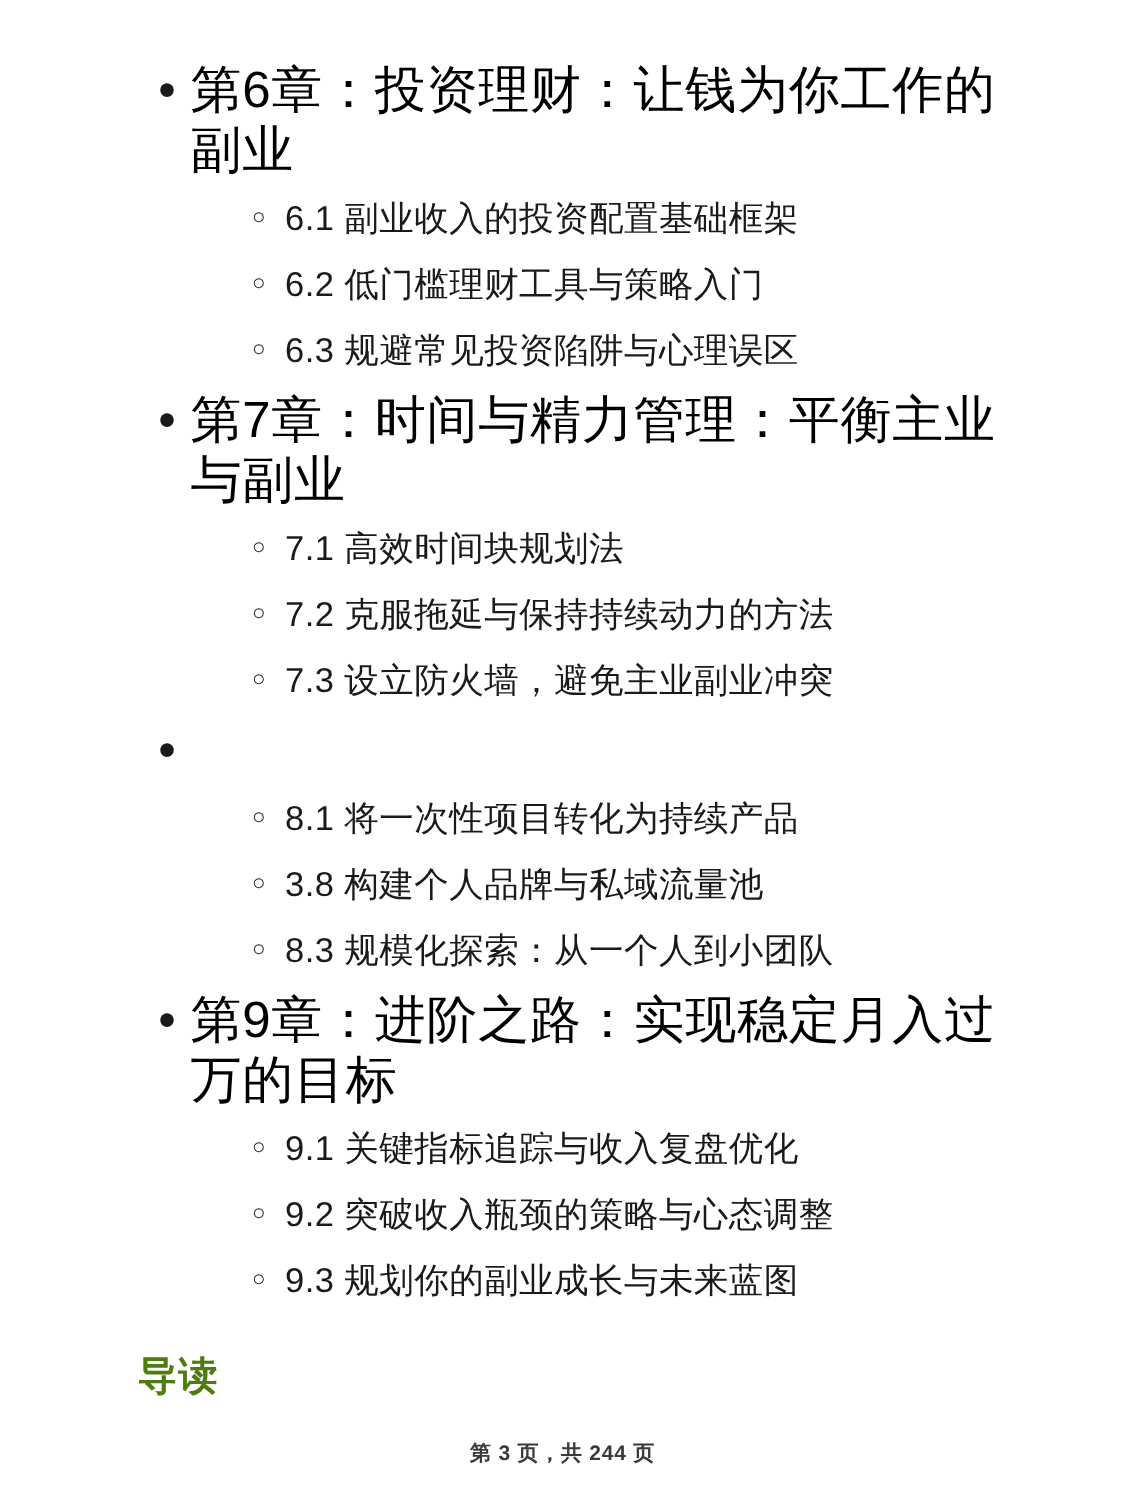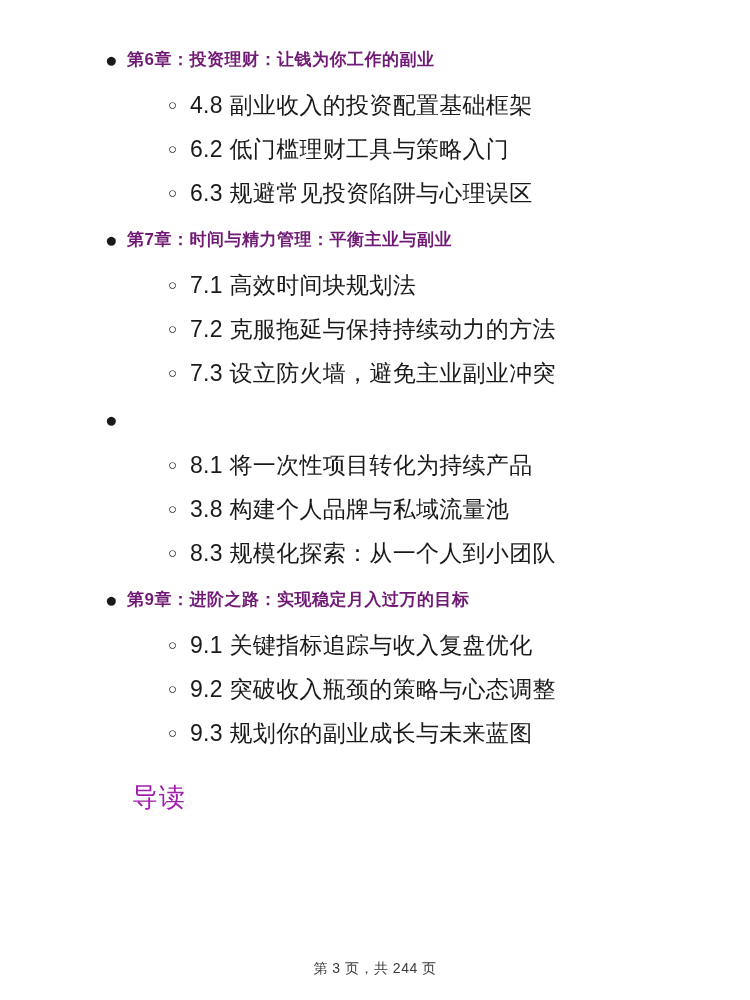--- a/index.html
+++ b/index.html
@@ -38,25 +38,25 @@
   .bullet-filled {
     flex: 0 0 auto;
     width: 22px;
     font-size: 21px;
     line-height: 40px;
     color: #1a1a1a;
     text-align: left;
     margin-left: 45px;
   }
   .chapter-title {
-    font-size: 17px;
+    font-size: 34px;
     line-height: 40px;
-    font-weight: 700;
+    font-weight: 400;
     letter-spacing: 0.5px;
-    color: #701a75;
+    color: #000000;
   }
   .sections {
     list-style: none;
     margin: 4px 0 0 0;
     padding: 0;
   }
   .section-line {
     display: flex;
     align-items: flex-start;
     margin-bottom: 2px;
@@ -69,54 +69,54 @@
     line-height: 42px;
     color: #1a1a1a;
   }
   .section-title {
     font-size: 23px;
     line-height: 42px;
     letter-spacing: 0.3px;
     color: #1a1a1a;
   }
   .heading-accent {
-    margin: 26px 0 0 72px;
+    margin: 26px 0 0 32px;
     font-size: 26px;
-    font-weight: 400;
-    color: #a21caf;
+    font-weight: 700;
+    color: #4d7c0f;
     letter-spacing: 1px;
   }
   .footer {
     position: absolute;
     left: 0;
     right: 0;
     bottom: 22px;
     text-align: center;
     font-size: 14px;
-    font-weight: 400;
+    font-weight: 700;
     color: #3b3b3b;
     letter-spacing: 0.5px;
   }
 </style>
 </head>
 <body>
 
 <div class="page">
 
   <ul class="toc">
 
     <li class="chapter">
       <div class="chapter-line">
         <span class="bullet-filled">●</span>
         <span class="chapter-title">第6章：投资理财：让钱为你工作的副业</span>
       </div>
       <ul class="sections">
         <li class="section-line">
           <span class="bullet-hollow">○</span>
-          <span class="section-title">4.8 副业收入的投资配置基础框架</span>
+          <span class="section-title">6.1 副业收入的投资配置基础框架</span>
         </li>
         <li class="section-line">
           <span class="bullet-hollow">○</span>
           <span class="section-title">6.2 低门槛理财工具与策略入门</span>
         </li>
         <li class="section-line">
           <span class="bullet-hollow">○</span>
           <span class="section-title">6.3 规避常见投资陷阱与心理误区</span>
         </li>
       </ul>

